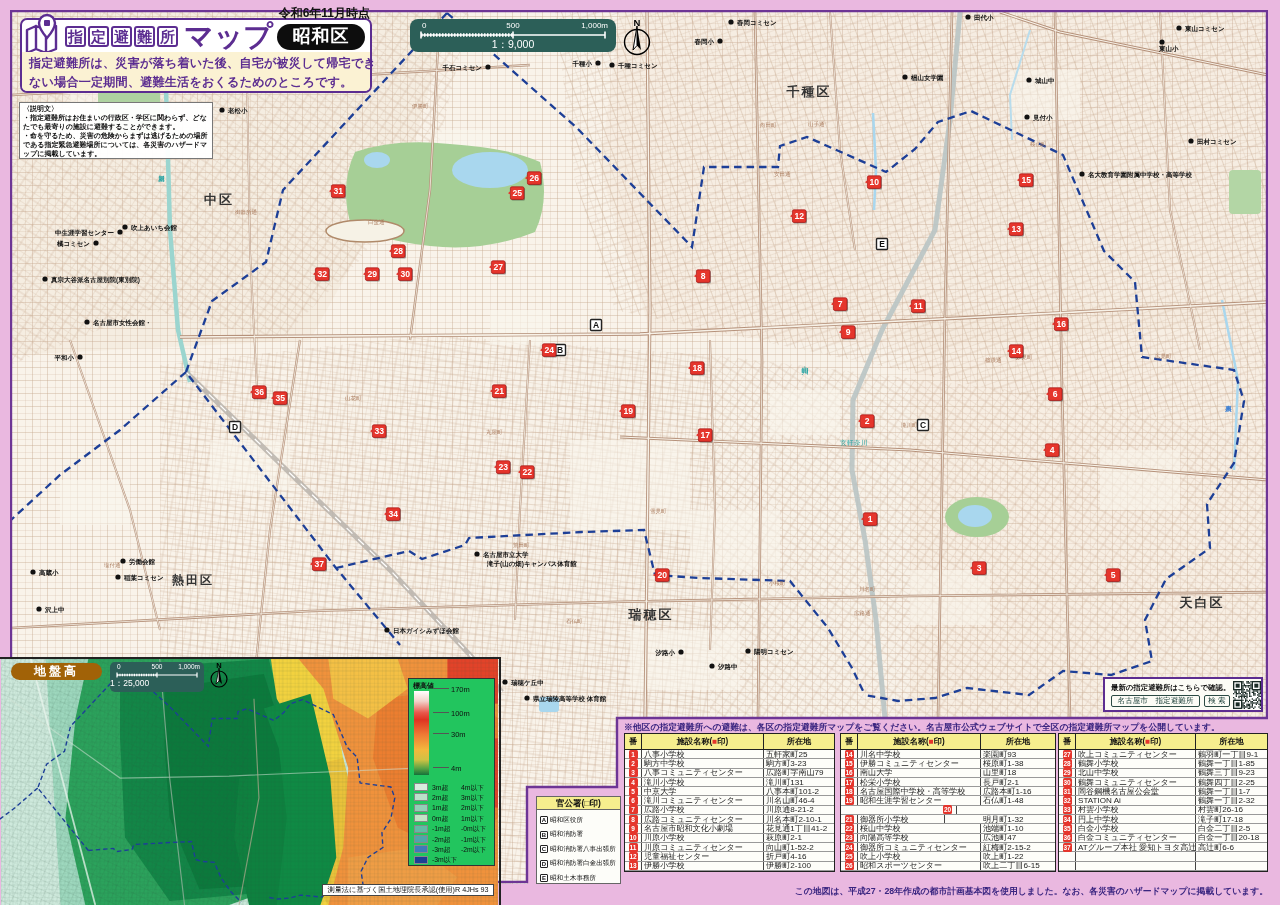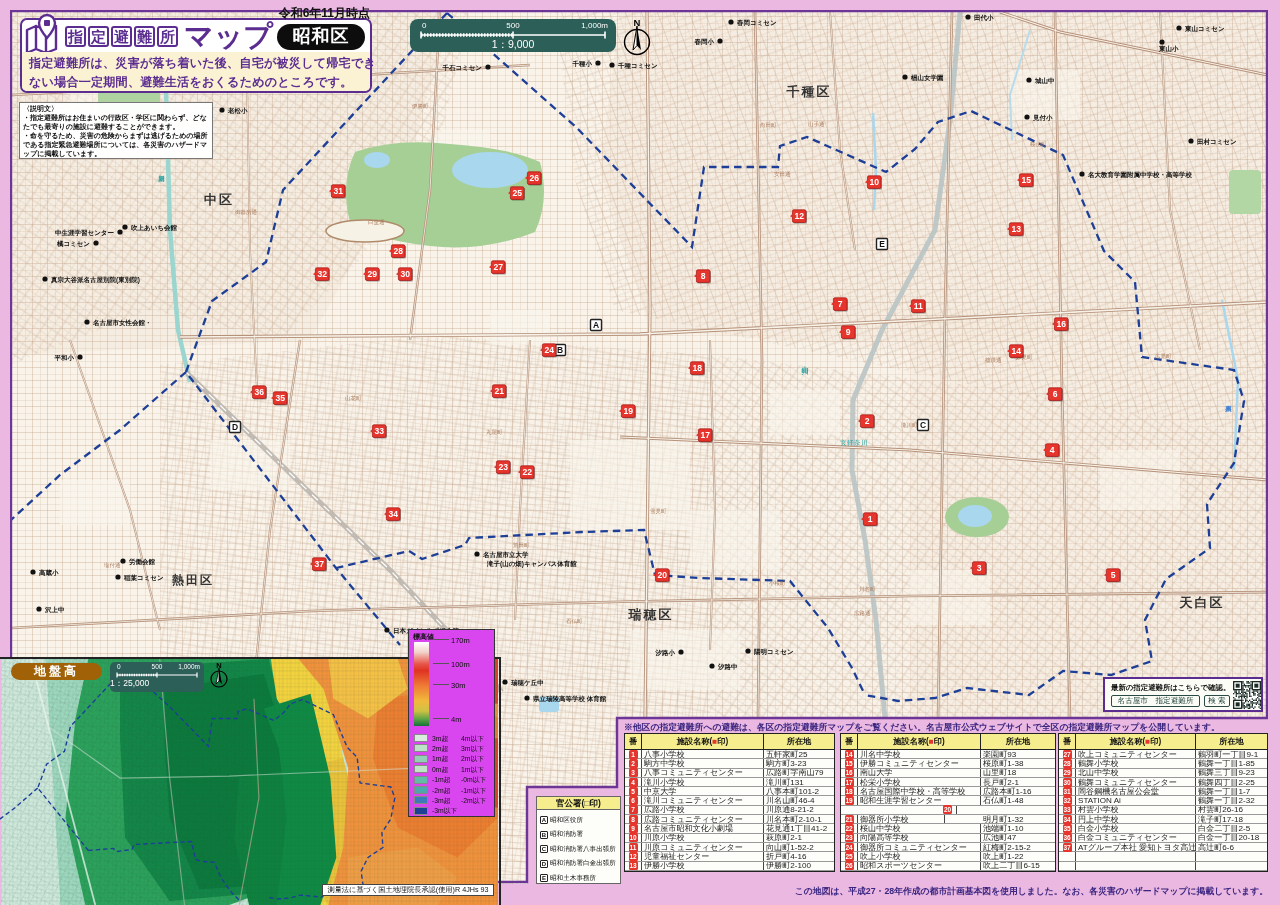--- a/index.html
+++ b/index.html
@@ -525,21 +525,21 @@
 <line x1="81" y1="0.5" x2="81" y2="5.5" stroke="#fff" stroke-width="1.2"></line>
     </svg>
 <div class="abs" style="left:0;top:16px;width:94px;text-align:left;font-size:8.5px;">1：25,000</div>
   </div>
 <svg class="abs" style="left:209px;top:660px" width="20" height="32" viewBox="0 0 20 32">
 <text x="10" y="8" font-size="7.5" font-weight="bold" fill="#000" text-anchor="middle">N</text>
 <circle cx="10" cy="19" r="8" fill="none" stroke="#000" stroke-width="1.2"></circle>
 <path d="M10 8 L13 24 L10 21 Z" fill="#000"></path>
     <path d="M10 8 L7 24 L10 21 Z" fill="#fff" stroke="#000" stroke-width="0.8"></path>
   </svg>
-<div class="abs" style="left:408px;top:629px;width:87px;height:188px;background:#d946ef;border:1px solid #333;font-size:7px;color:#111;">
+<div class="abs" style="left:408px;top:678px;width:87px;height:188px;background:#22c55e;border:1px solid #333;font-size:7px;color:#111;">
     <div class="abs" style="left:4px;top:2px;font-weight:bold;font-size:7px;">標高値</div>
     <div class="abs" style="left:5px;top:12px;width:15px;height:84px;
 background:linear-gradient(#ffffff 0%,#f2d3cb 12%,#e8564a 26%,#df3322 34%,#ee7b35 52%,#f2b83d 70%,#cfc244 82%,#5aa344 92%,#15713a 100%);"></div>
     <div class="abs" style="left:24px;top:9px;width:16px;border-top:1px solid #555;"></div>
     <div class="abs" style="left:42px;top:6px;font-size:7.5px;">170m</div>
     <div class="abs" style="left:24px;top:33px;width:16px;border-top:1px solid #555;"></div>
     <div class="abs" style="left:42px;top:30px;font-size:7.5px;">100m</div>
     <div class="abs" style="left:24px;top:54px;width:16px;border-top:1px solid #555;"></div>
     <div class="abs" style="left:42px;top:51px;font-size:7.5px;">30m</div>
     <div class="abs" style="left:24px;top:88px;width:16px;border-top:1px solid #555;"></div>

